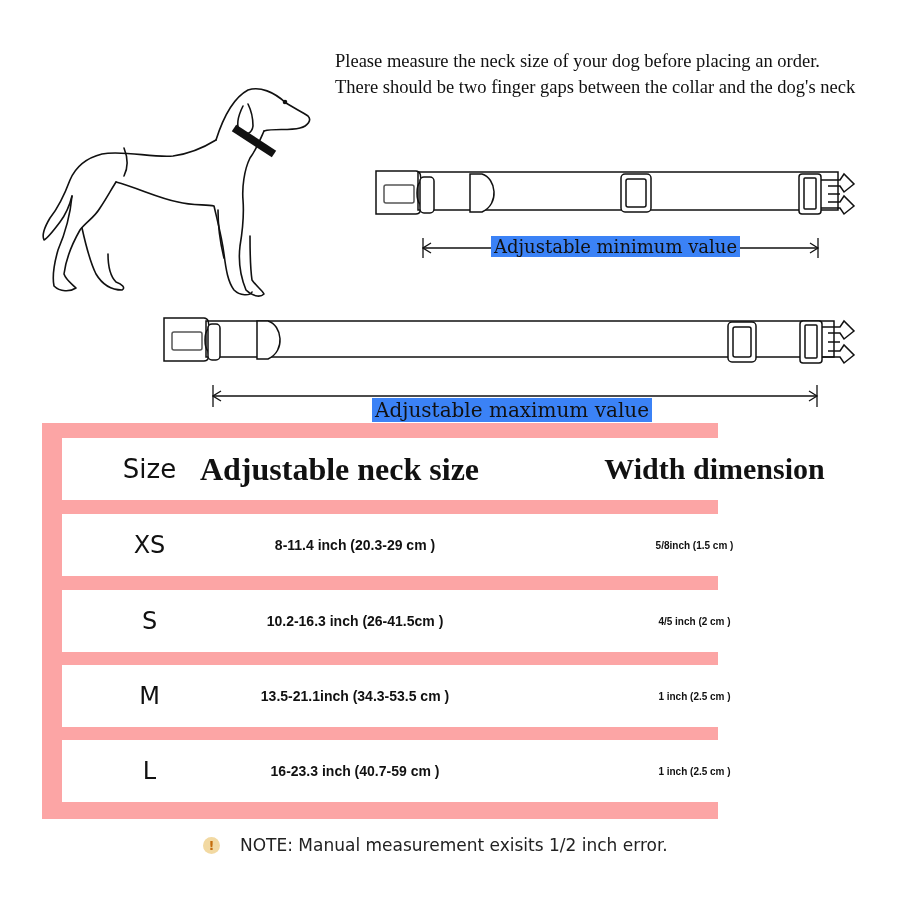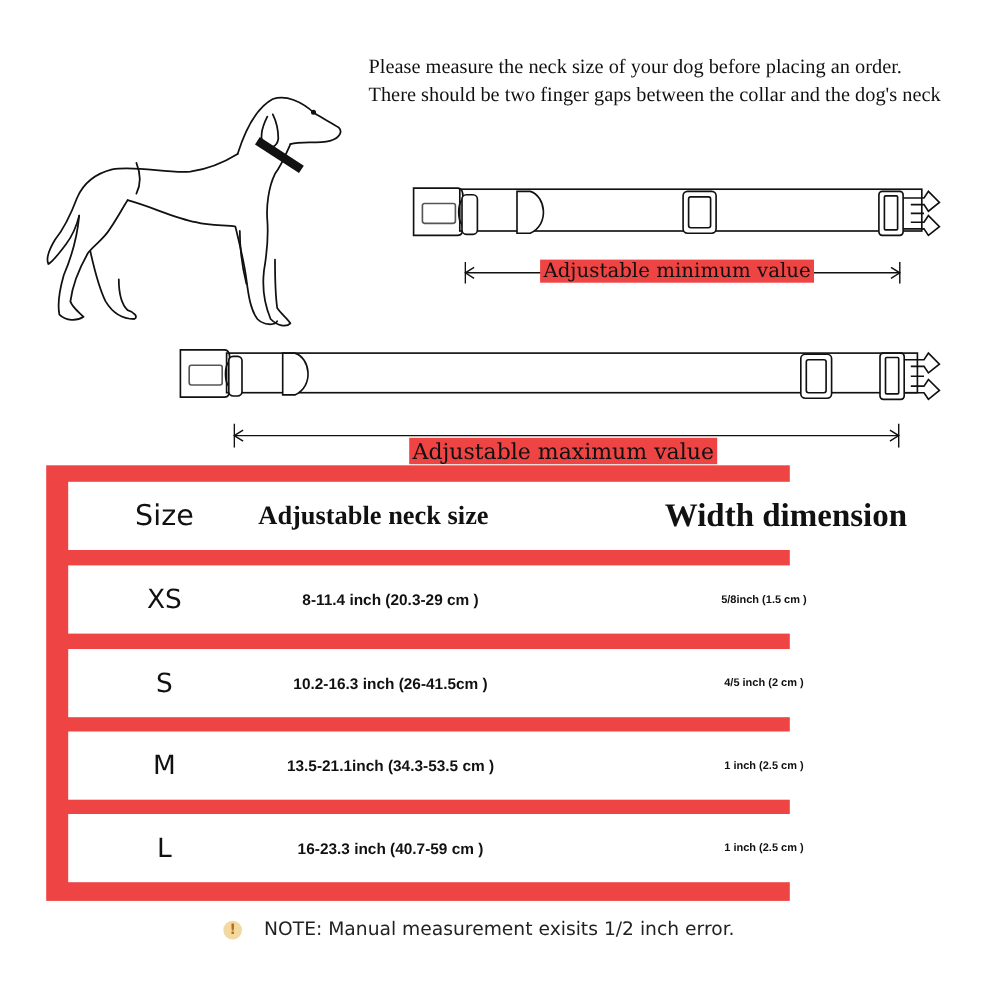--- a/index.html
+++ b/index.html
@@ -1,21 +1,21 @@
 <!DOCTYPE html>
 <html><head>
 <meta charset="utf-8">
 <style>
   html, body { margin: 0; padding: 0; }
   body { width: 900px; height: 900px; background: #ffffff; position: relative; overflow: hidden; font-family: "Liberation Serif", serif; color: #111; }
   .intro { position: absolute; left: 287px; top: 48px; font-family: "Liberation Serif", serif; font-size: 18.5px; line-height: 26px; color: #111; white-space: nowrap; margin-left: 48px; }
   .dog { position: absolute; left: 38px; top: 78px; }
   .collar { position: absolute; }
-  .measure-label { position: absolute; font-family: "DejaVu Serif", "Liberation Serif", serif; color: #111; background: #ef4444; padding: 0 3px; white-space: nowrap; }
-  .table-frame { position: absolute; left: 42px; top: 423px; width: 676px; height: 396px; background: #ef4444; }
+  .measure-label { position: absolute; font-family: "DejaVu Serif", "Liberation Serif", serif; color: #111; background: #3b82f6; padding: 0 3px; white-space: nowrap; }
+  .table-frame { position: absolute; left: 42px; top: 423px; width: 676px; height: 396px; background: #fca5a5; }
   .trow { position: absolute; left: 20px; width: 775px; background: #fff; display: flex; align-items: center; }
   .cell-size { position: absolute; left: 0; width: 175px; text-align: center; font-family: "DejaVu Sans", "Liberation Sans", sans-serif; font-size: 24px; color: #111; }
   .cell-neck { position: absolute; left: 148px; width: 290px; text-align: center; font-family: "Liberation Sans", sans-serif; font-size: 14px; font-weight: bold; color: #111; }
   .cell-width { position: absolute; left: 505px; width: 255px; text-align: center; font-family: "Liberation Sans", sans-serif; font-size: 10px; font-weight: bold; color: #111; }
   .hdr { font-family: "Liberation Serif", serif; font-weight: bold; font-size: 24px; color: #111; }
   .note { position: absolute; left: 200px; top: 835px; display: flex; align-items: center; font-family: "DejaVu Sans", "Liberation Sans", sans-serif; font-size: 17px; color: #222; }
   .note-icon { width: 17px; height: 17px; border-radius: 50%; background: #f2d9a2; color: #c46d0c; font-weight: bold; font-size: 13px; display: flex; align-items: center; justify-content: center; margin-right: 20px; margin-left: 3px; }
 </style>
 </head>
 <body>
@@ -85,21 +85,21 @@
     <line x1="605" y1="0" x2="605" y2="22"></line>
   <line x1="1" y1="11" x2="605" y2="11"></line>
   <path d="M9 6 L1 11 L9 16"></path>
     <path d="M597 6 L605 11 L597 16"></path>
 </svg>
 <div class="measure-label" style="left:372px; top:377px; font-size:20px;margin-top:21px;">Adjustable maximum value</div>
 
 <div class="table-frame">
   <div class="trow" style="top:15px; height:62px;">
     <div class="cell-size" style="left:0; width:175px; font-size:26px;">Size</div>
-    <div class="cell-neck hdr" style="left:130px; width:295px; font-size:24px;">Adjustable neck size</div>
+    <div class="cell-neck hdr" style="left:130px; width:295px; font-size:32px;">Adjustable neck size</div>
     <div class="cell-width hdr" style="left:530px; width:245px; font-size:30px;">Width dimension</div>
   </div>
 
   <div class="trow" style="top:91px; height:62px;">
     <div class="cell-size">XS</div>
     <div class="cell-neck">8-11.4 inch (20.3-29 cm )</div>
     <div class="cell-width">5/8inch (1.5 cm )</div>
   </div>
 
   <div class="trow" style="top:167px; height:62px;">

